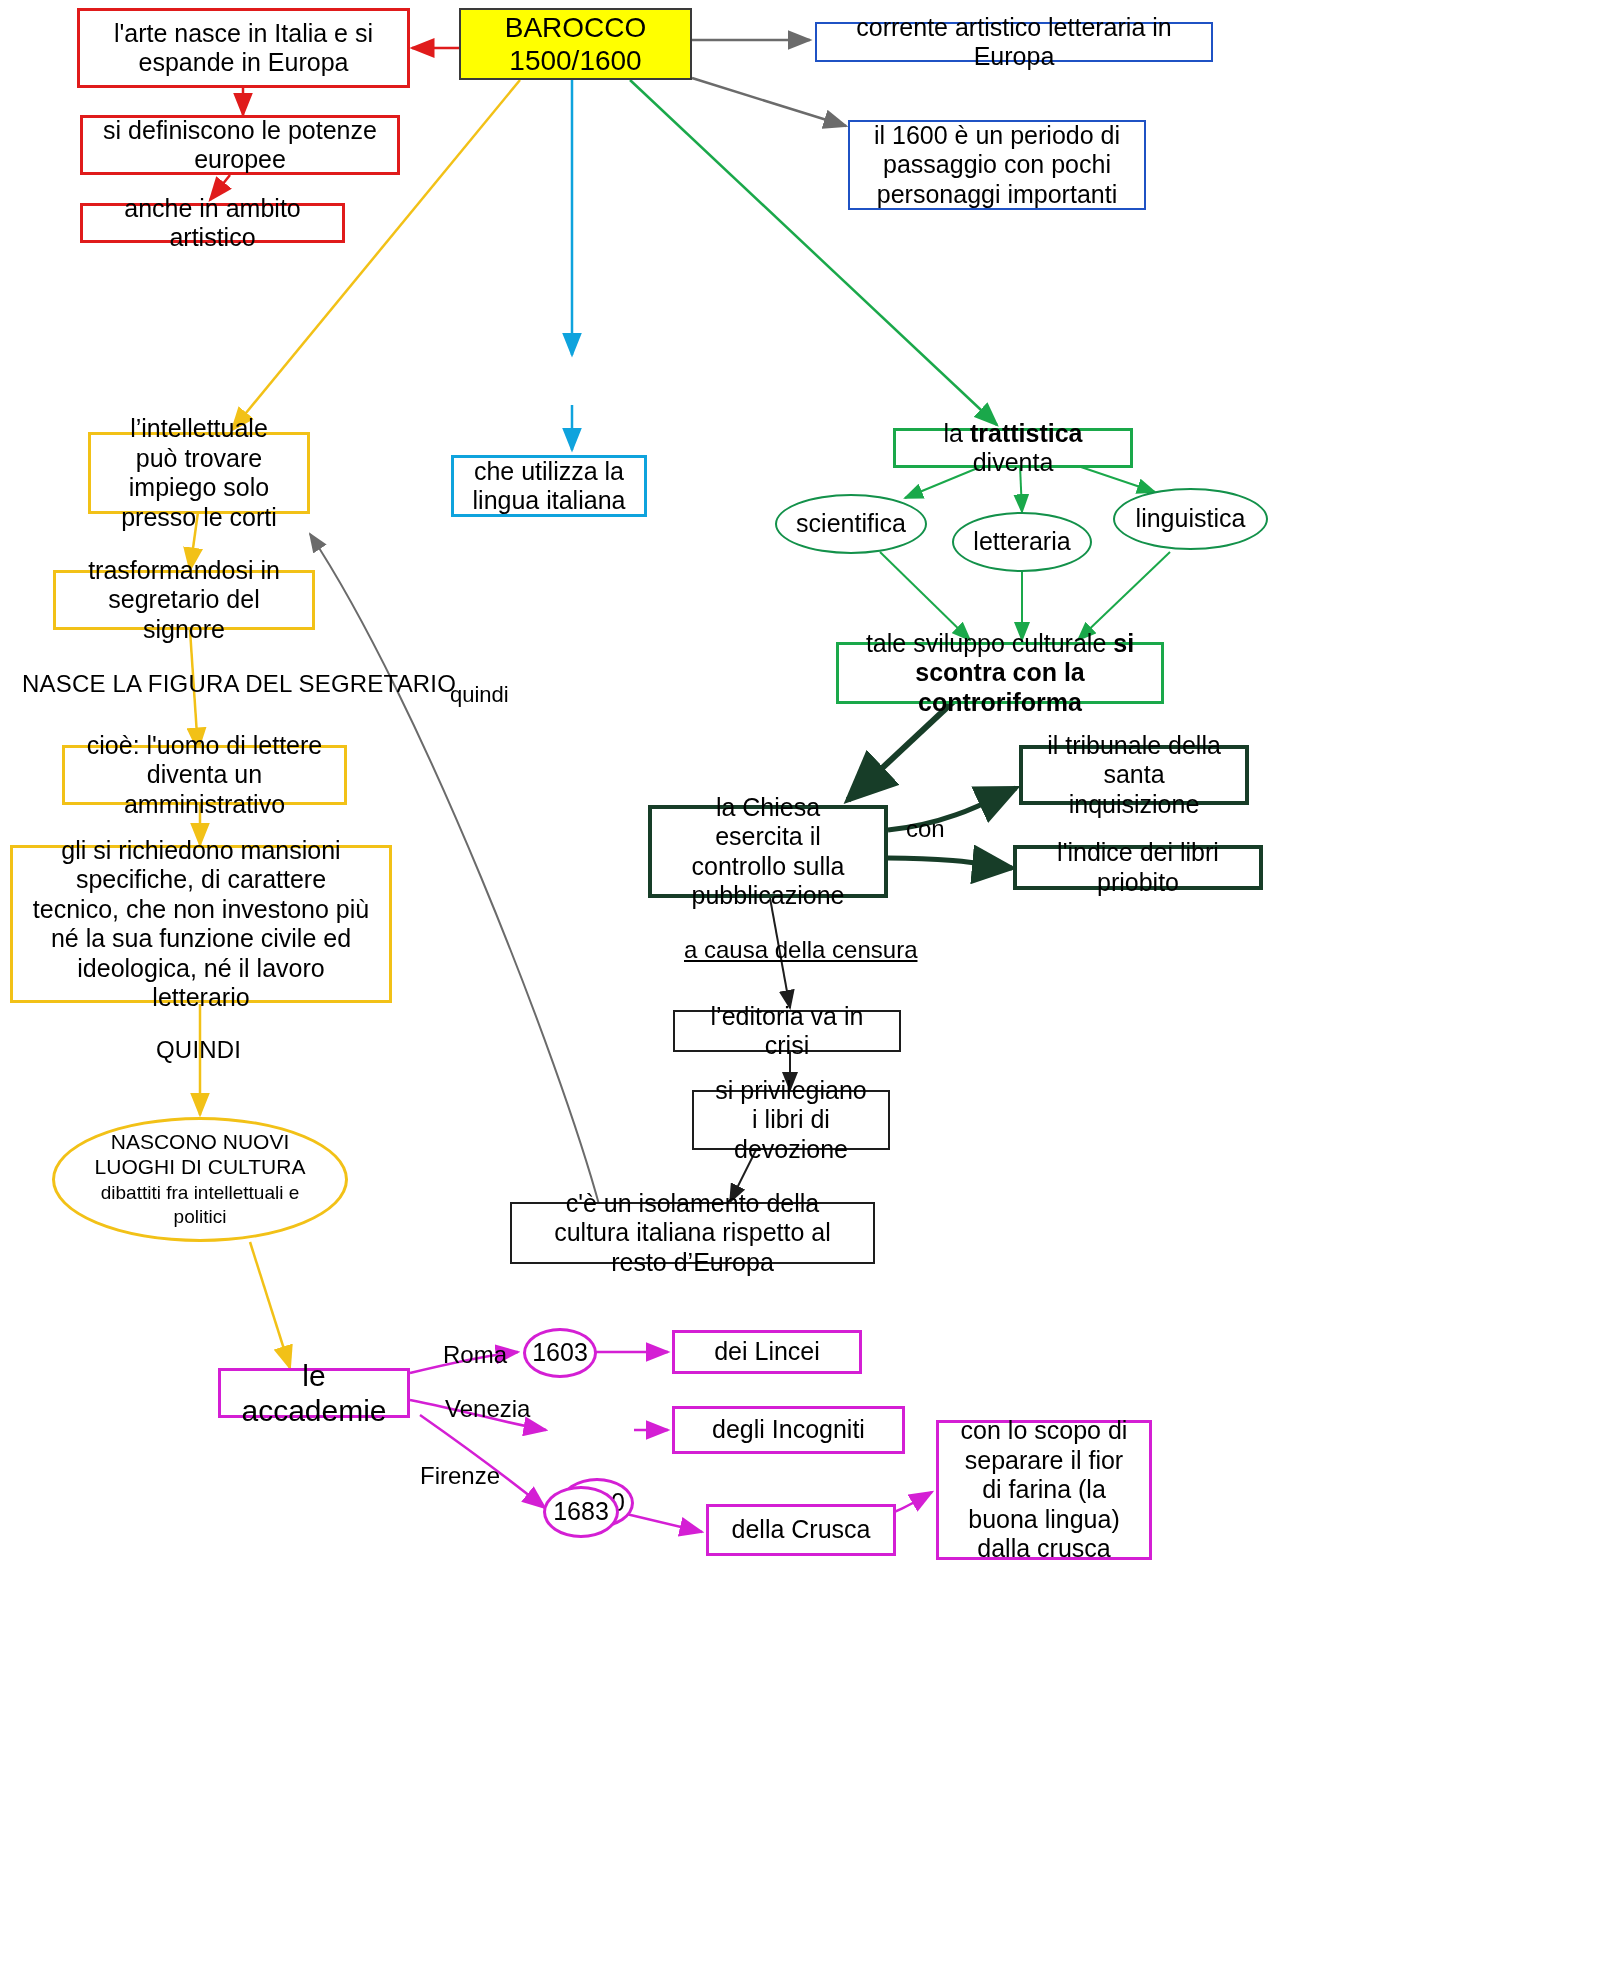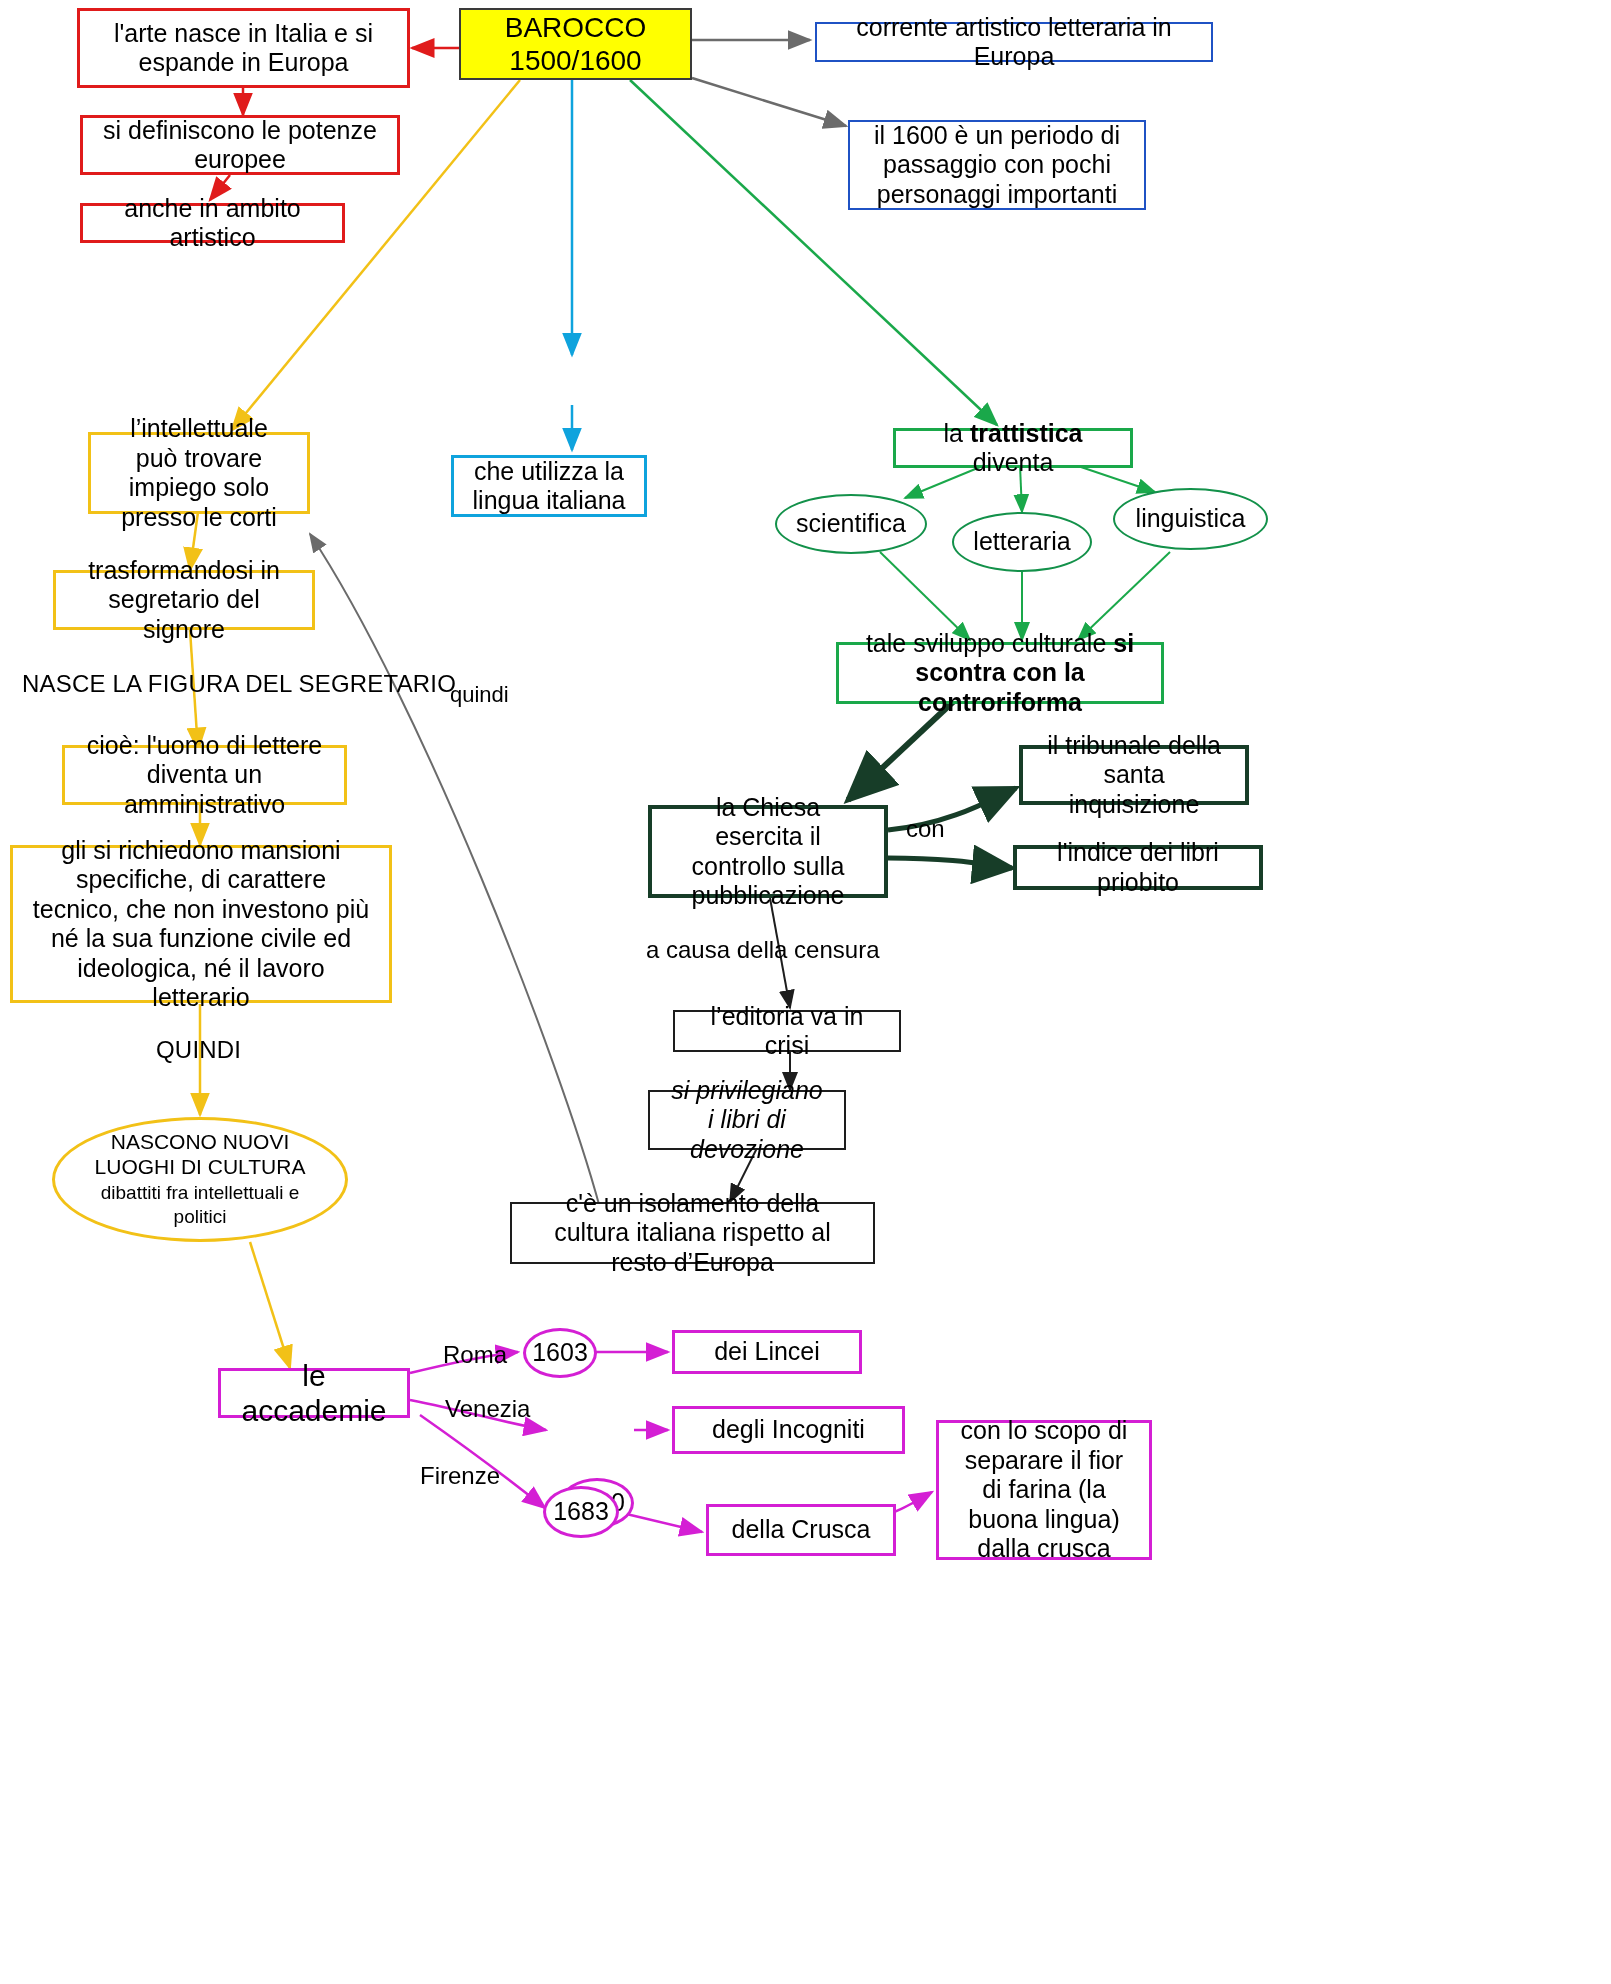--- a/index.html
+++ b/index.html
@@ -212,21 +212,21 @@
   </div>
 
   <div class="node rect c-dark" style="left:1013px;top:845px;width:250px;height:45px;">
     <span class="t">l'indice dei libri priobito</span>
   </div>
 
   <div class="node rect c-thin" style="left:673px;top:1010px;width:228px;height:42px;">
     <span class="t">l’editoria va in crisi</span>
   </div>
 
-  <div class="node rect c-thin" style="left:648px;top:1090px;width:198px;height:60px;font-style:italic;">
+  <div class="node rect c-thin" style="left:692px;top:1090px;width:198px;height:60px;">
     <span class="t">si privilegiano i libri di devozione</span>
   </div>
 
   <div class="node rect c-thin" style="left:510px;top:1202px;width:365px;height:62px;">
     <span class="t">c'è un isolamento della cultura italiana rispetto al resto d’Europa</span>
   </div>
 
   <div class="node rect c-mag" style="left:218px;top:1368px;width:192px;height:50px;font-size:30px;">
     <span class="t">le accademie</span>
   </div>
@@ -251,18 +251,18 @@
     <span class="t">della Crusca</span>
   </div>
   <div class="node rect c-mag" style="left:936px;top:1420px;width:216px;height:140px;">
     <span class="t">con lo scopo di separare il fior di farina (la buona lingua) dalla crusca</span>
   </div>
 
   <div class="lbl caps" style="left:22px;top:670px;">NASCE LA FIGURA DEL SEGRETARIO</div>
   <div class="lbl caps" style="left:156px;top:1036px;">QUINDI</div>
   <div class="lbl small" style="left:450px;top:682px;">quindi</div>
   <div class="lbl" style="left:906px;top:815px;">con</div>
-  <div class="lbl" style="left:646px;top:936px;">a causa della censura</div>
+  <div class="lbl" style="left:684px;top:936px;text-decoration:underline;">a causa della censura</div>
   <div class="lbl" style="left:443px;top:1341px;">Roma</div>
   <div class="lbl" style="left:445px;top:1395px;">Venezia</div>
   <div class="lbl" style="left:420px;top:1462px;">Firenze</div>
 
 </div>
 
 </body></html>

